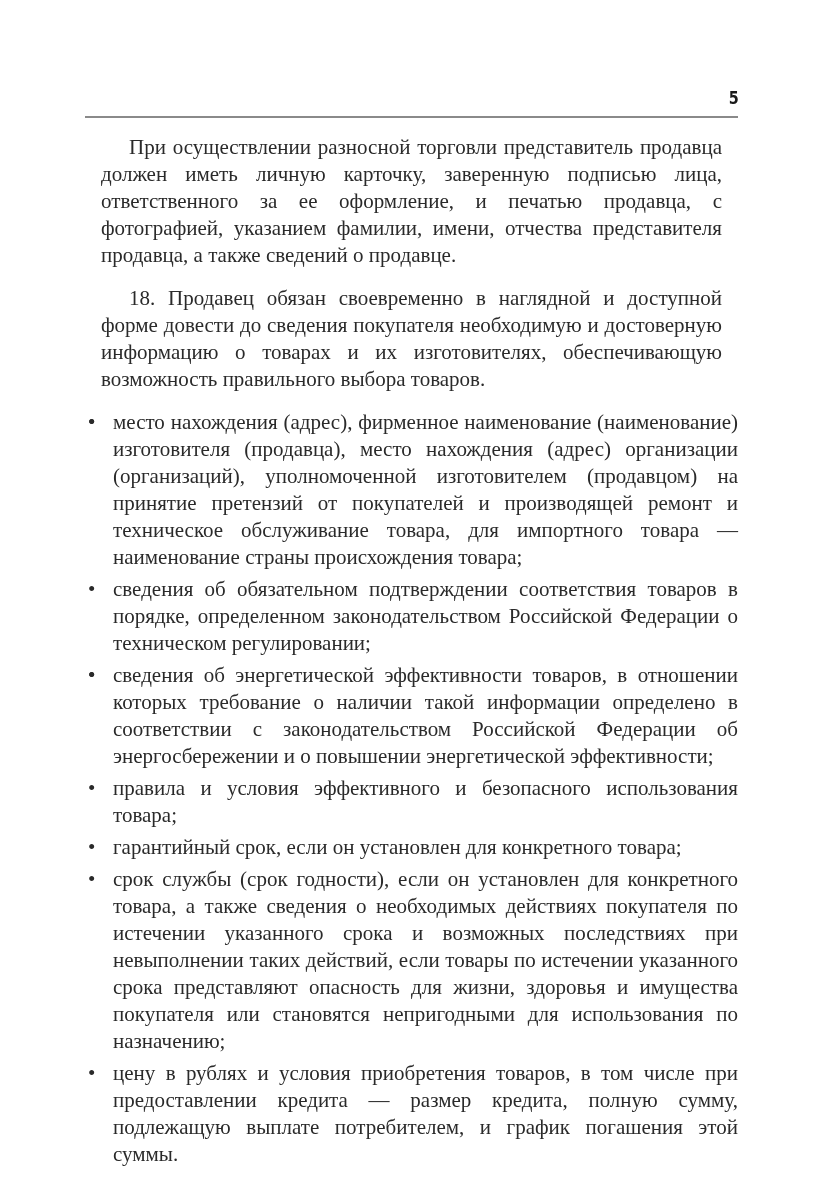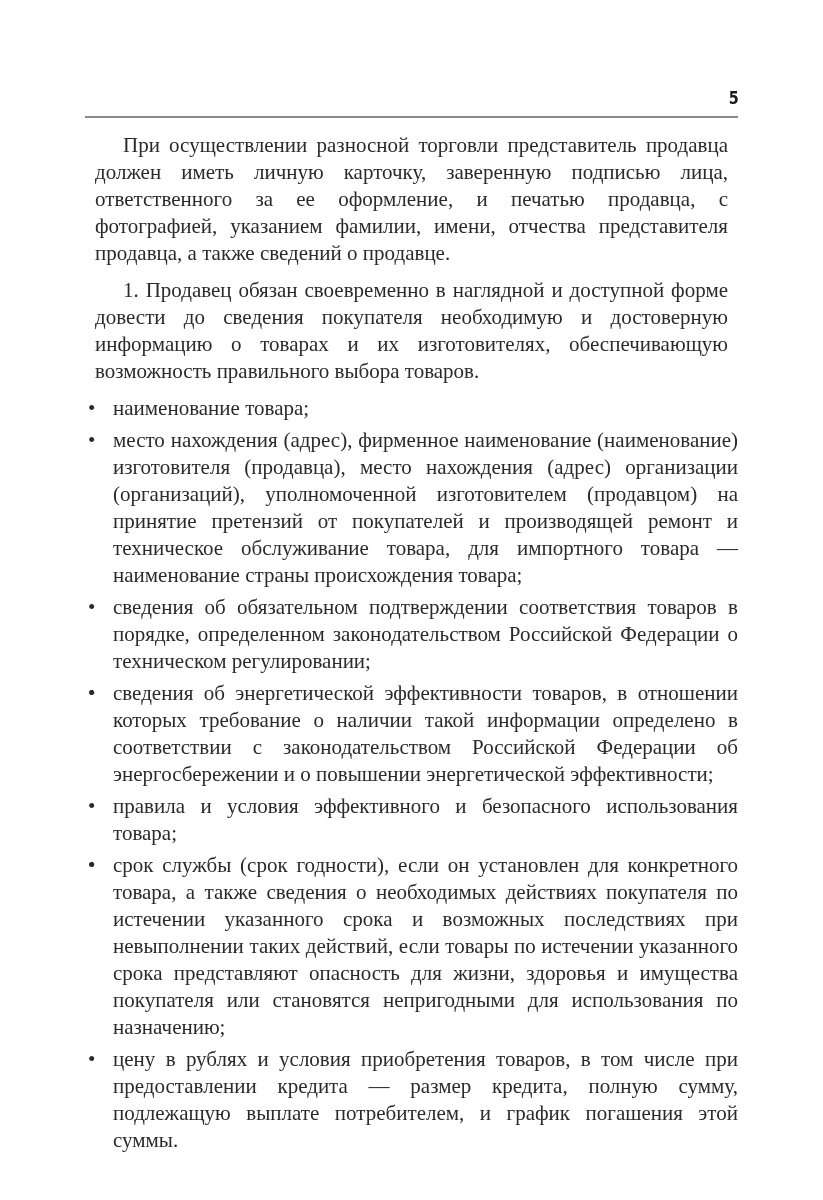--- a/index.html
+++ b/index.html
@@ -11,40 +11,40 @@
     font-family: "DejaVu Sans", sans-serif; font-weight: bold;
     font-size: 17px; color: #1a1a1a; letter-spacing: -0.5px;
     transform: scaleX(0.85); transform-origin: right top;
   }
   .body-text {
     margin-top: 14px;
     font-family: "Liberation Serif", serif;
     font-size: 21px; line-height: 27px; color: #2a2a2a;
     text-align: justify;
   }
-  .para { text-indent: 28px; margin: 10px; }
+  .para { text-indent: 28px; margin: 16px; }
   .list { list-style: none; margin: 0; padding: 0; }
   .list-item { position: relative; padding-left: 28px; margin: 0 0 5px 0; }
   .bullet { position: absolute; left: 3px; top: 0; }
 </style>
 </head>
 <body>
 
 <div class="page">
   <div class="header">
     <span class="page-number">5</span>
   </div>
   <div class="body-text">
     <p class="para">При осуществлении разносной торговли представитель продавца должен иметь личную карточку, заверенную подписью лица, ответственного за ее оформление, и печатью продавца, с фотографией, указанием фамилии, имени, отчества представителя продавца, а также сведений о продавце.</p>
-    <p class="para">1. Продавец обязан своевременно в наглядной и доступной форме довести до сведения покупателя необходимую и достоверную информацию о товарах и их изготовителях, обеспечивающую возможность правильного выбора товаров.</p>
+    <p class="para">18. Продавец обязан своевременно в наглядной и доступной форме довести до сведения покупателя необходимую и достоверную информацию о товарах и их изготовителях, обеспечивающую возможность правильного выбора товаров.</p>
     <ul class="list">
-      <li class="list-item"><span class="bullet">•</span><span>наименование товара;</span></li>
+      <li class="list-item"><span class="bullet">•</span></li>
       <li class="list-item"><span class="bullet">•</span><span>место нахождения (адрес), фирменное наименование (наименование) изготовителя (продавца), место нахождения (адрес) организации (организаций), уполномоченной изготовителем (продавцом) на принятие претензий от покупателей и производящей ремонт и техническое обслуживание товара, для импортного товара — наименование страны происхождения товара;</span></li>
       <li class="list-item"><span class="bullet">•</span><span>сведения об обязательном подтверждении соответствия товаров в порядке, определенном законодательством Российской Федерации о техническом регулировании;</span></li>
       <li class="list-item"><span class="bullet">•</span></li>
       <li class="list-item"><span class="bullet">•</span><span>сведения об энергетической эффективности товаров, в отношении которых требование о наличии такой информации определено в соответствии с законодательством Российской Федерации об энергосбережении и о повышении энергетической эффективности;</span></li>
       <li class="list-item"><span class="bullet">•</span><span>правила и условия эффективного и безопасного использования товара;</span></li>
-      <li class="list-item"><span class="bullet">•</span></li>
+      <li class="list-item"><span class="bullet">•</span><span>гарантийный срок, если он установлен для конкретного товара;</span></li>
       <li class="list-item"><span class="bullet">•</span><span>срок службы (срок годности), если он установлен для конкретного товара, а также сведения о необходимых действиях покупателя по истечении указанного срока и возможных последствиях при невыполнении таких действий, если товары по истечении указанного срока представляют опасность для жизни, здоровья и имущества покупателя или становятся непригодными для использования по назначению;</span></li>
       <li class="list-item"><span class="bullet">•</span><span>цену в рублях и условия приобретения товаров, в том числе при предоставлении кредита — размер кредита, полную сумму, подлежащую выплате потребителем, и график погашения этой суммы.</span></li>
     </ul>
   </div>
 </div>
 
 </body></html>

